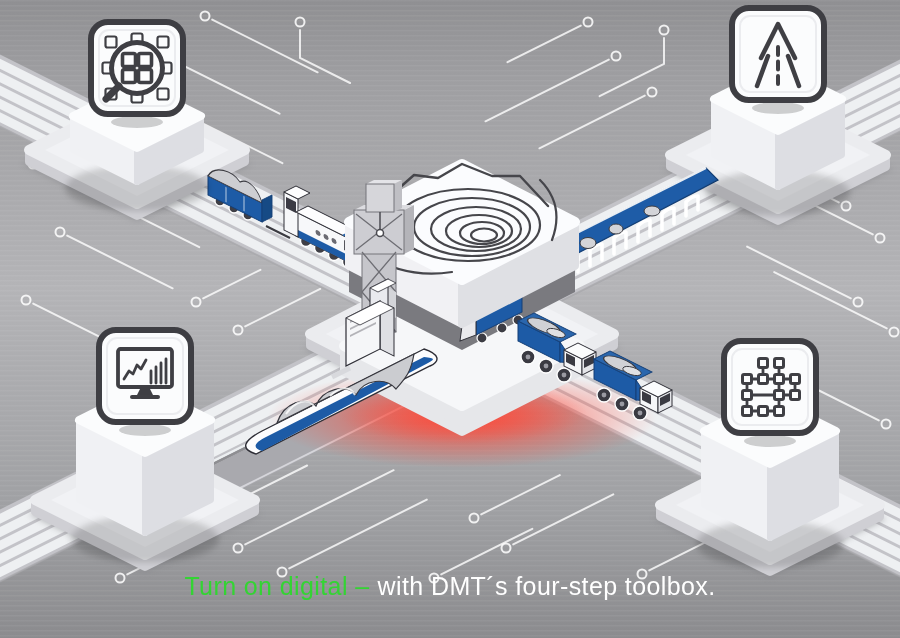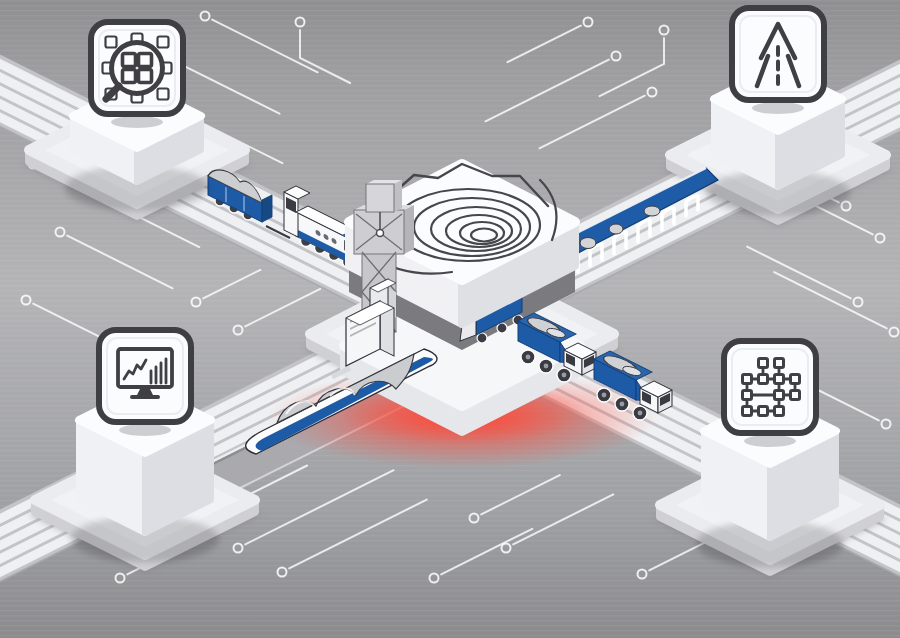--- a/index.html
+++ b/index.html
@@ -384,13 +384,16 @@
         <rect x="-27.5" y="19.5" width="9" height="9" rx="1.5"></rect>
             <rect x="-11.5" y="19.5" width="9" height="9" rx="1.5"></rect>
             <rect x="4.5" y="19.5" width="9" height="9" rx="1.5"></rect>
       </g>
       <path stroke-width="2.8" d="M-7,-19.5 V-12.5 M9,-19.5 V-12.5 M-23,-3.5 V3.5 M9,-3.5 V3.5 M25,-3.5 V3.5 M-23,12.5 V19.5 M9,12.5 V19.5
         M-18.5,-8 H-11.5 M-2.5,-8 H4.5 M13.5,-8 H20.5 M-18.5,8 H4.5 M13.5,8 H20.5 M-18.5,24 H-11.5 M-2.5,24 H4.5"></path>
     </g>
   </g>
 </svg>
 
+<div class="caption">
+  <span class="caption-highlight">Turn on digital –</span><span class="caption-rest">with DMT´s four-step toolbox.</span>
 </div>
+</div>
 
 </body></html>

